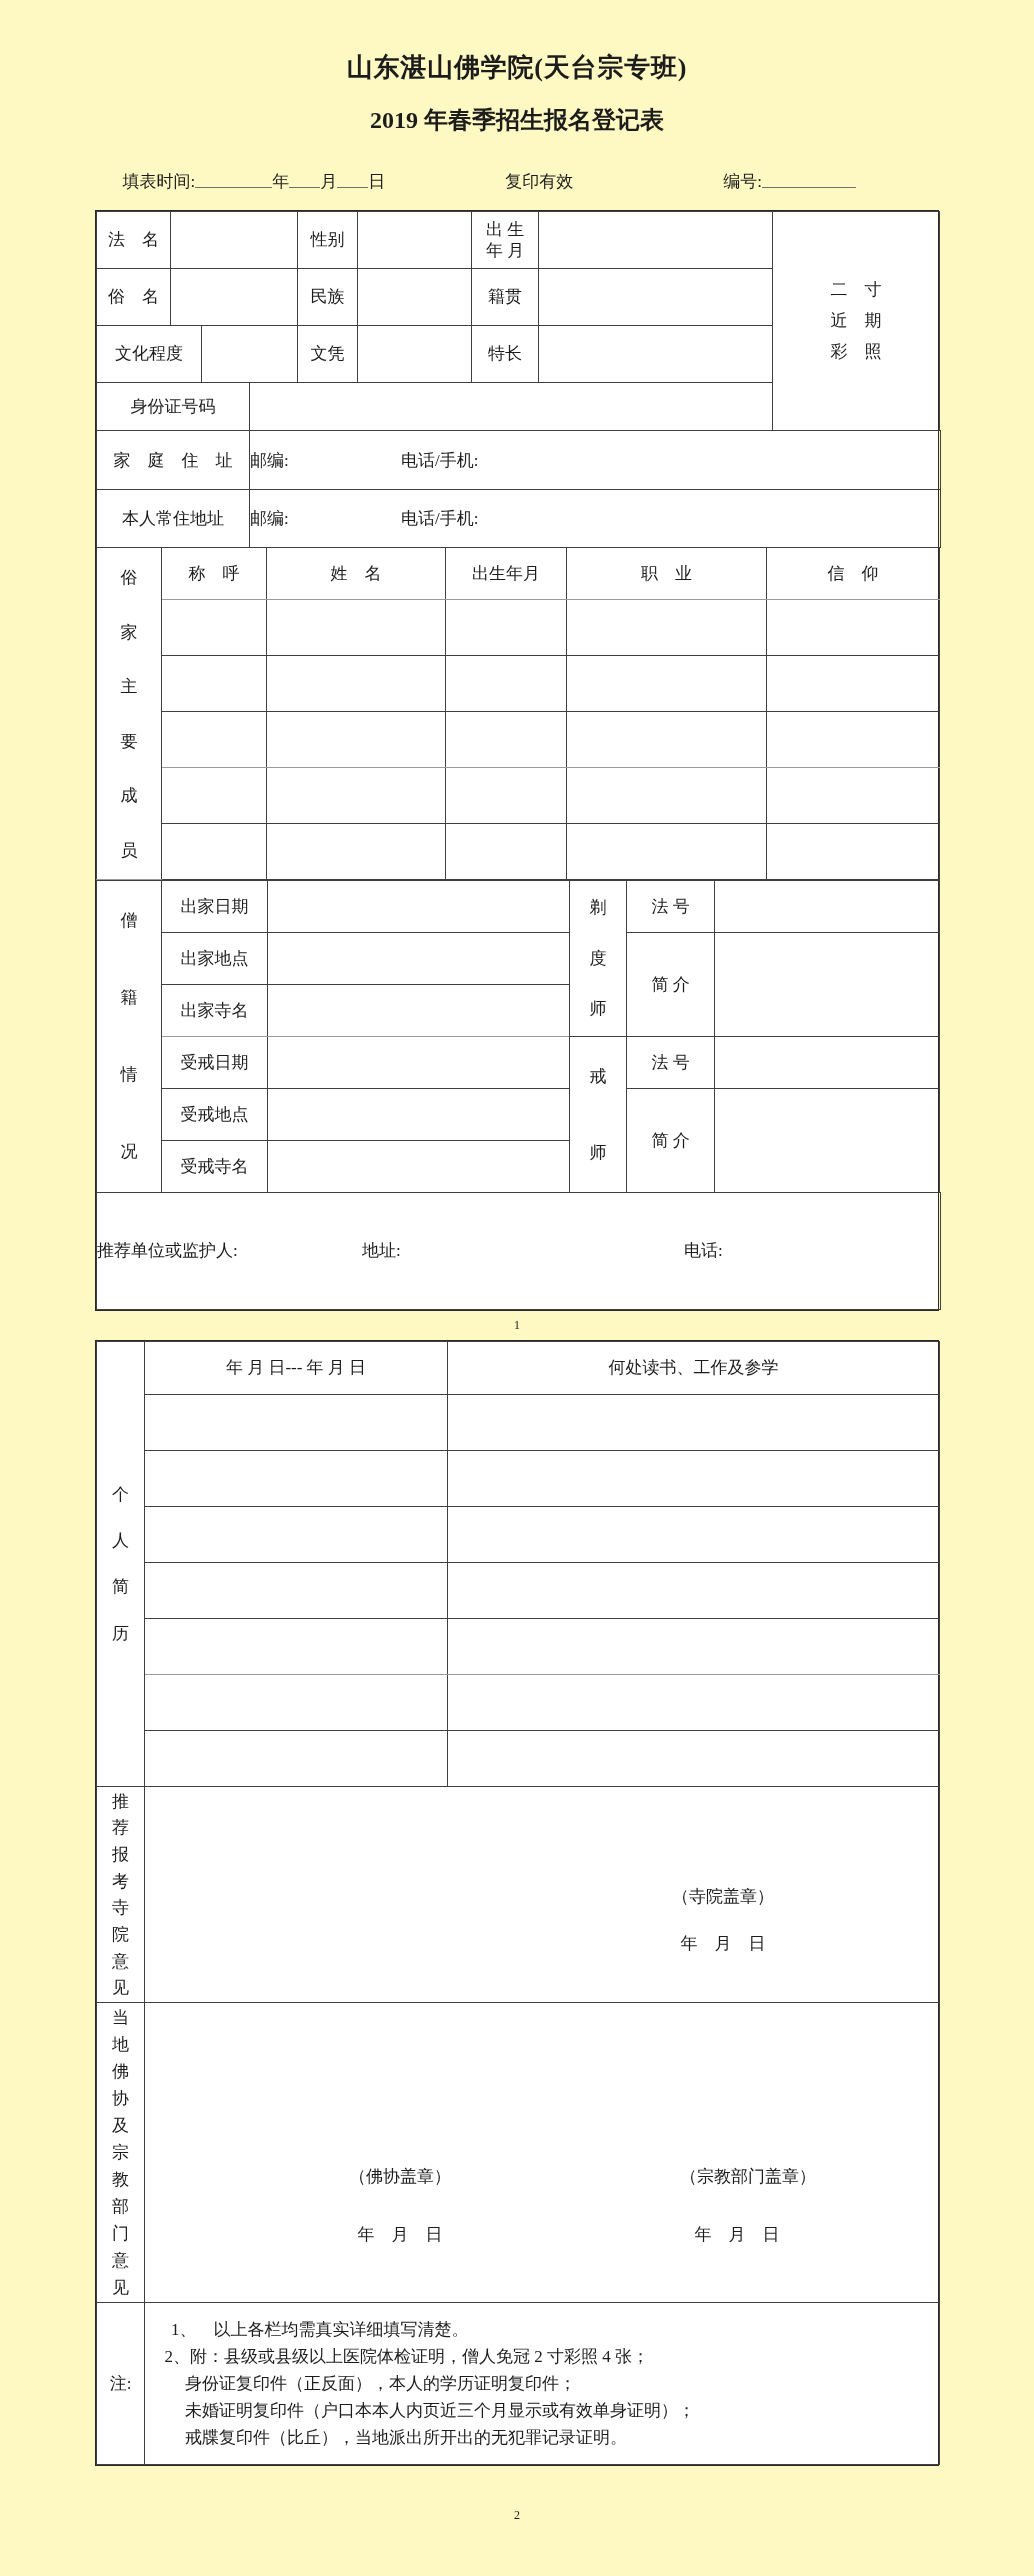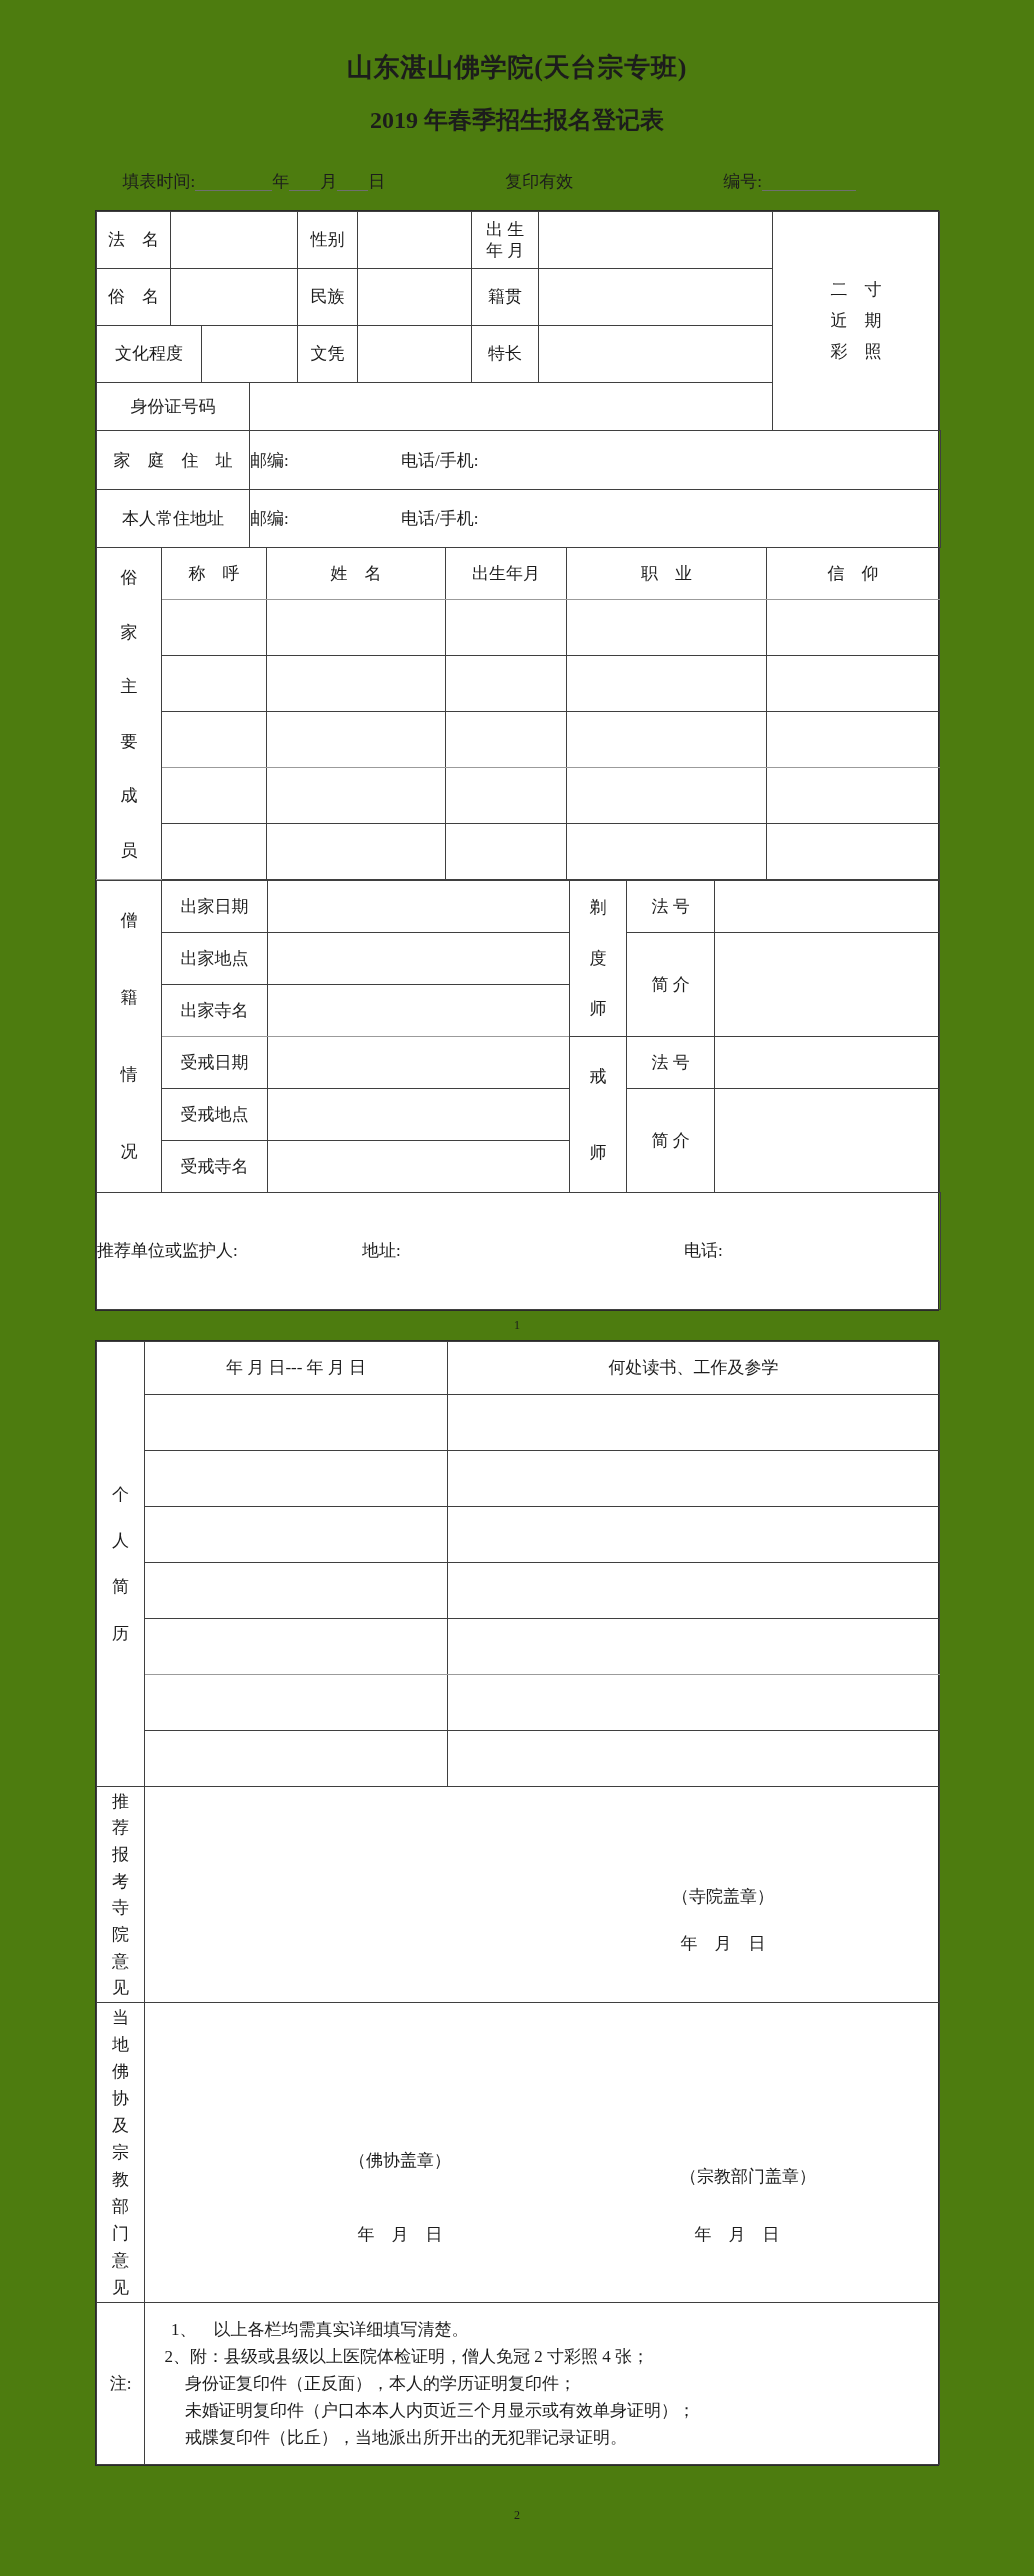--- a/index.html
+++ b/index.html
@@ -1,24 +1,24 @@
 <!DOCTYPE html>
 <html style="font-size:13px"><head>
 <meta charset="utf-8">
 <style>
   * { box-sizing: border-box; }
   html,body { margin:0; padding:0; background:#ffffff; }
   .page {
-    width:1034px; height:2576px; margin:0 auto; background:#4d7c0f;
+    width:1034px; height:2576px; margin:0 auto; background:#fef9c3;
     font-family:"Liberation Serif","DejaVu Serif",serif; color:#1c1c1c;
     overflow:hidden; position:relative;
   }
   .title1 { text-align:center; padding-top:50px; font-size:26px; font-weight:bold; letter-spacing:0.8px; }
   .title2 { text-align:center; margin-top:19.4px; font-size:24px; font-weight:bold; }
-  .meta { width:844px; margin:34px auto 0; font-size:17px; display:flex; align-items:center; padding-left:27.5px; height:22.6px; }
+  .meta { width:844px; margin:34px auto 0; font-size:17px; display:flex; align-items:flex-start; padding-left:27.5px; height:22.6px; }
   .meta span { white-space:nowrap; }
   .ul { display:inline-block; border-bottom:0.8px solid #6f6f6f; height:18px; }
   .w95 { width:77px; } .w38 { width:31px; } .w116 { width:94px; }
   .copyvalid { margin-left:120px; }
   .no-label { margin-left:150px; }
 
   .sheet { width:844px; margin:0 auto; border:1.6px solid #2a2a2a; background:#fff; }
   .sheet1 { margin-top:17px; }
   table.t { width:100%; border-collapse:collapse; table-layout:fixed; }
   table.t + table.t { margin-top:-0.8px; }
@@ -44,21 +44,21 @@
   .rec .rl3 { margin-left:279px; }
 
   .pgnum { text-align:center; font-size:12px; color:#1c1c1c; }
   .pg1gap { height:29px; display:flex; align-items:center; justify-content:center; }
   .pg2 { margin-top:42px; }
 
   .op-cell { position:relative; }
   .op-abs { position:absolute; width:186px; text-align:center; white-space:nowrap; }
   .g-seal { left:485px; top:89px;margin-top:9px; }
   .g-date { left:485px; top:145px; }
-  .h-seal-l { left:162px; top:146px; }
+  .h-seal-l { left:162px; top:162px; }
   .h-date-l { left:162px; top:220px; }
   .h-seal-r { left:510px; top:162px; }
   .h-date-r { left:499px; top:220px; }
 
   .note-lab { vertical-align:top; padding-top:7.3px; font-size:16px; }
   .note-body { vertical-align:top; padding-top:5.7px; font-size:16px; }
   .nl { line-height:27px; white-space:nowrap; }
   .i32{padding-left:26px}.i24{padding-left:19.4px}.i50{padding-left:40px}
 </style>
 </head>

